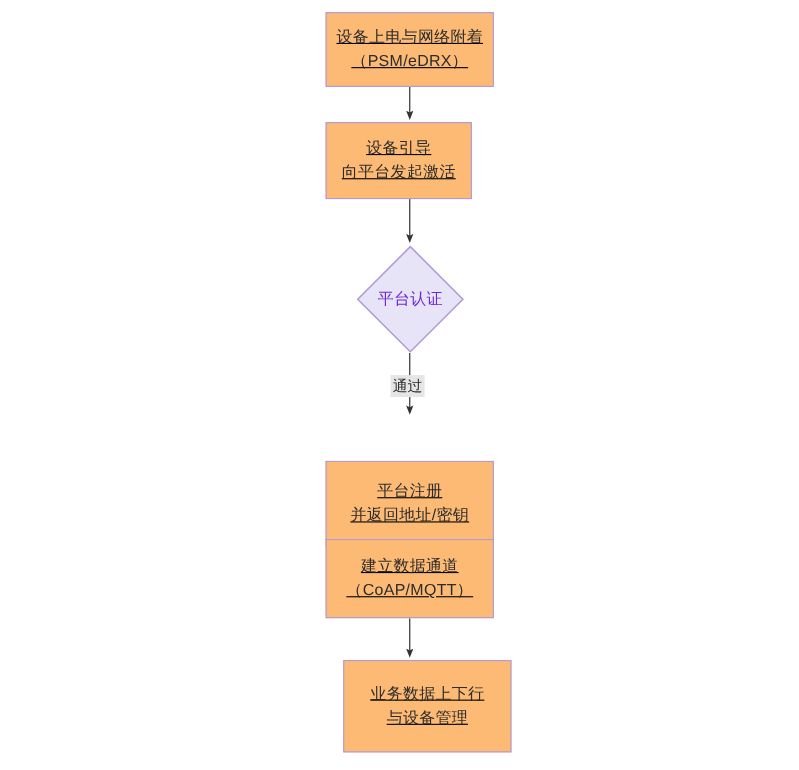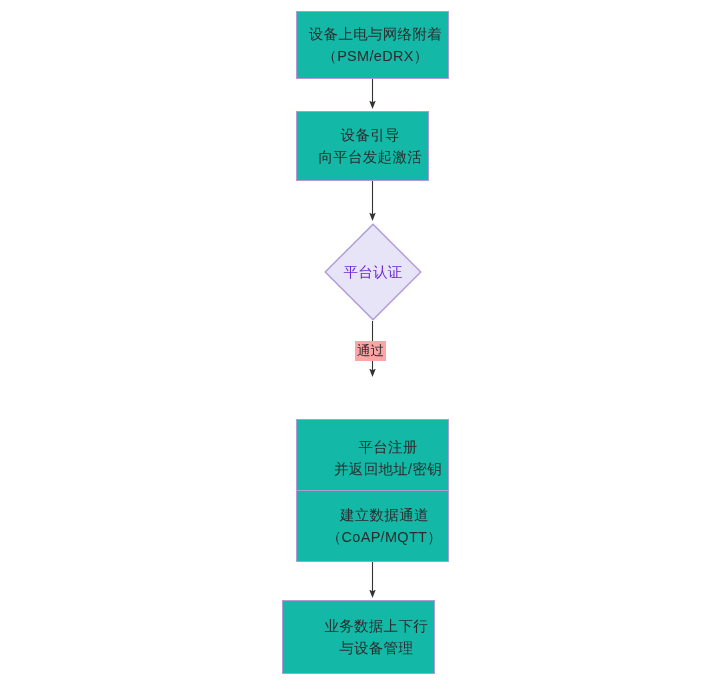--- a/index.html
+++ b/index.html
@@ -25,26 +25,27 @@
     position: absolute;
     left: 0;
     top: 0;
     width: 726px;
     height: 700px;
     pointer-events: none;
   }
   .node {
     position: absolute;
     box-sizing: border-box;
-    background: #14b8a6;
+    background: #fdba74;
     border: 1.4px solid #b09ad8;
     display: flex;
     align-items: center;
-    justify-content: flex-end;
+    justify-content: center;
     text-align: center;
+    text-decoration: underline;
   }
   .node-label {
     font-size: 14.5px;
     line-height: 1.55;
     color: #2b2b2b;
     letter-spacing: 0.3px;
     white-space: pre-line;
     padding: 0 6px;
   }
   .node-diamond {
@@ -64,21 +65,21 @@
   .diamond-label {
     position: relative;
     font-size: 14.5px;
     line-height: 1.55;
     color: #6d28d9;
     letter-spacing: 0.3px;
     z-index: 2;
   }
   .edge-label {
     position: absolute;
-    background: #fca5a5;
+    background: #e5e5e5;
     color: #2b2b2b;
     font-size: 13.5px;
     line-height: 1.3;
     padding: 1px 2px;
     white-space: nowrap;
     z-index: 3;
   }
 </style>
 </head>
 <body>
@@ -135,18 +136,18 @@
   <div class="node" style="left:296px; top:379px; width:153px; height:78px;margin-top:40px;">
     <div class="node-label">平台注册
 并返回地址/密钥</div>
   </div>
 
   <div class="node" style="left:296px; top:490px; width:153px; height:72px;">
     <div class="node-label">建立数据通道
 （CoAP/MQTT）</div>
   </div>
 
-  <div class="node" style="left:282px; top:600px; width:153px; height:74px;">
+  <div class="node" style="left:312px; top:600px; width:153px; height:84px;">
     <div class="node-label">业务数据上下行
 与设备管理</div>
   </div>
 
 </div>
 
 </body></html>

